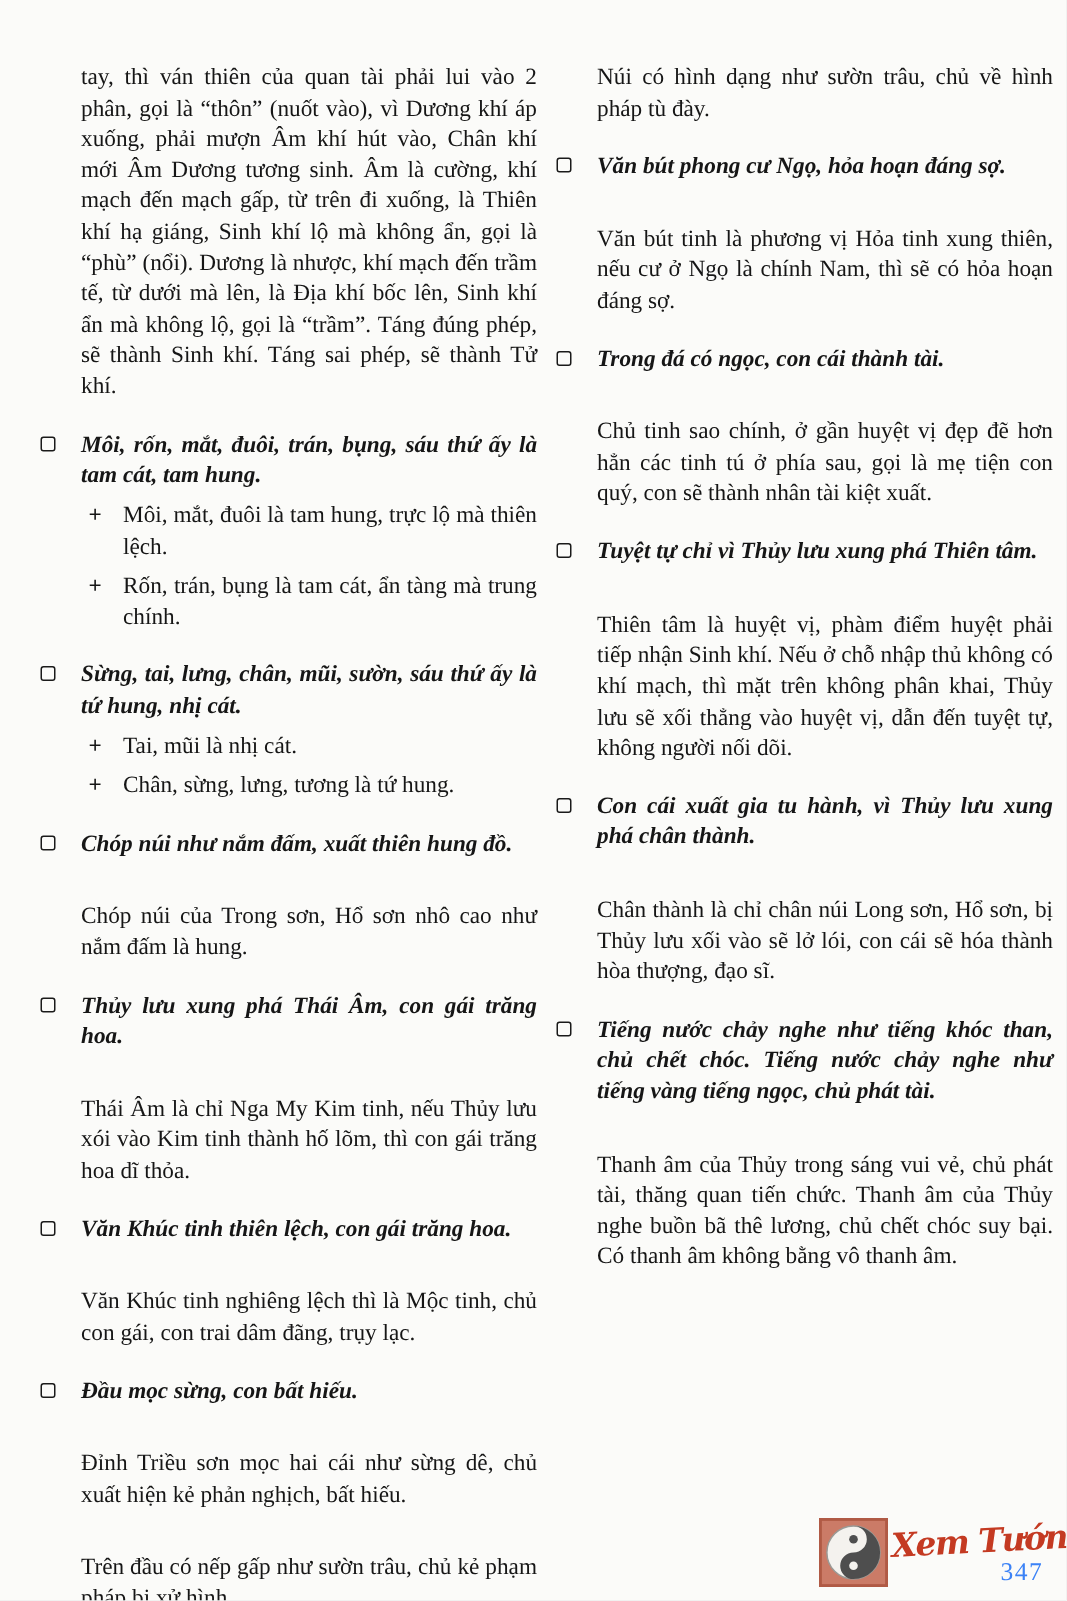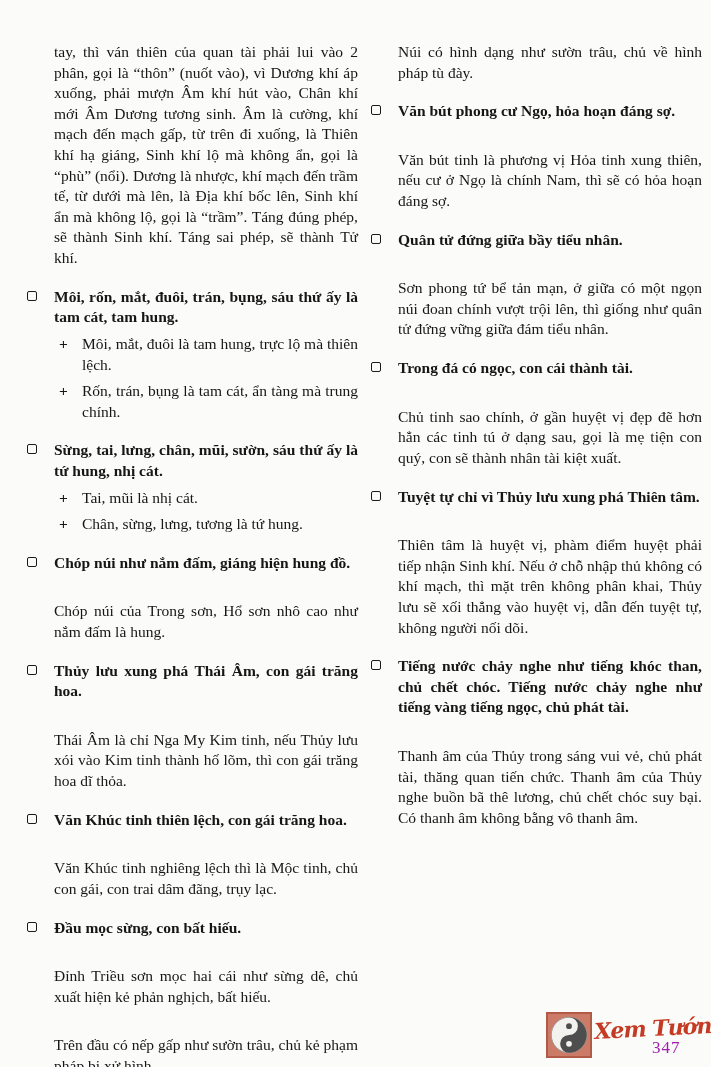--- a/index.html
+++ b/index.html
@@ -7,39 +7,39 @@
   .page {
     width:711px; height:1067px; margin:0 auto; position:relative; overflow:hidden;
     background:#fbfbf9;
     color:#161616;
     font-family:"Liberation Serif","DejaVu Serif",serif;
   }
   .columns { display:flex; gap:12px; padding:42px 10px 0 26px; }
   .col { width:332px; flex:0 0 332px; font-size:15.5px; line-height:1.33; text-align:justify; }
   .intro { padding-left:28px; margin-bottom:13px; }
   .entry { margin-bottom:12px; }
-  .hrow { position:relative; padding-left:28px; font-weight:600; margin-bottom:6px;margin-top:18px; }
+  .hrow { position:relative; padding-left:28px; font-style:italic; font-weight:600; margin-bottom:6px;margin-top:18px; }
   .sq {
     position:absolute; left:1px; top:4px; width:10px; height:10px;
     border:1.7px solid #1a1a1a; border-radius:2px; background:transparent;
   }
   .sub { position:relative; padding-left:56px; margin-bottom:6px; }
   .plus { position:absolute; left:33px; top:0; font-weight:600; }
   .pbody { padding-left:28px; margin-bottom:7px;margin-top:28px; }
   .watermark {
     position:absolute; left:546px; top:1012px; display:flex; align-items:flex-start; gap:3px;
   }
   .wm-icon { display:inline-block; width:46px; height:46px; }
   .wm-text {
     font-family:"DejaVu Serif",serif; font-style:italic; font-weight:bold;
     color:#c43a22; font-size:22px; letter-spacing:-1px; white-space:nowrap;
     transform:rotate(-3deg); transform-origin:left bottom; margin-top:6px;
   }
   .page-num {
-    position:absolute; left:652px; top:1038px; font-size:17px; color:#a21caf;
+    position:absolute; left:667px; top:1038px; font-size:17px; color:#3b82f6;
     letter-spacing:1px;
   }
 </style>
 </head>
 <body>
 
 <div class="page">
   <div class="columns">
 
     <div class="col">
@@ -71,21 +71,21 @@
         </div>
         <div class="sub">
           <span class="plus">+</span>
           <span>Chân, sừng, lưng, tương là tứ hung.</span>
         </div>
       </div>
 
       <div class="entry">
         <div class="hrow">
           <span class="sq"></span>
-          <span>Chóp núi như nắm đấm, giáng hiện hung đồ.</span>
+          <span>Chóp núi như nắm đấm, xuất thiên hung đồ.</span>
         </div>
         <p class="pbody">Chóp núi của Trong sơn, Hổ sơn nhô cao như nắm đấm là hung.</p>
       </div>
 
       <div class="entry">
         <div class="hrow">
           <span class="sq"></span>
           <span>Thủy lưu xung phá Thái Âm, con gái trăng hoa.</span>
         </div>
         <p class="pbody">Thái Âm là chỉ Nga My Kim tinh, nếu Thủy lưu xói vào Kim tinh thành hố lõm, thì con gái trăng hoa dĩ thỏa.</p>
@@ -113,45 +113,45 @@
       <p class="intro">Núi có hình dạng như sườn trâu, chủ về hình pháp tù đày.</p>
 
       <div class="entry">
         <div class="hrow">
           <span class="sq"></span>
           <span>Văn bút phong cư Ngọ, hỏa hoạn đáng sợ.</span>
         </div>
         <p class="pbody">Văn bút tinh là phương vị Hỏa tinh xung thiên, nếu cư ở Ngọ là chính Nam, thì sẽ có hỏa hoạn đáng sợ.</p>
       </div>
 
-      <div class="entry">
-        <div class="hrow">
-          <span class="sq"></span>
-          <span>Quân tử đứng giữa bầy tiểu nhân.</span>
-        </div>
-        <p class="pbody">Sơn phong tứ bể tản mạn, ở giữa có một ngọn núi đoan chính vượt trội lên, thì giống như quân tử đứng vững giữa đám tiểu nhân.</p>
-      </div>
 
 
       <div class="entry">
         <div class="hrow">
           <span class="sq"></span>
           <span>Trong đá có ngọc, con cái thành tài.</span>
         </div>
-        <p class="pbody">Chủ tinh sao chính, ở gần huyệt vị đẹp đẽ hơn hẳn các tinh tú ở dạng sau, gọi là mẹ tiện con quý, con sẽ thành nhân tài kiệt xuất.</p>
+        <p class="pbody">Chủ tinh sao chính, ở gần huyệt vị đẹp đẽ hơn hẳn các tinh tú ở phía sau, gọi là mẹ tiện con quý, con sẽ thành nhân tài kiệt xuất.</p>
       </div>
 
       <div class="entry">
         <div class="hrow">
           <span class="sq"></span>
           <span>Tuyệt tự chỉ vì Thủy lưu xung phá Thiên tâm.</span>
         </div>
         <p class="pbody">Thiên tâm là huyệt vị, phàm điểm huyệt phải tiếp nhận Sinh khí. Nếu ở chỗ nhập thủ không có khí mạch, thì mặt trên không phân khai, Thủy lưu sẽ xối thẳng vào huyệt vị, dẫn đến tuyệt tự, không người nối dõi.</p>
       </div>
 
+      <div class="entry">
+        <div class="hrow">
+          <span class="sq"></span>
+          <span>Con cái xuất gia tu hành, vì Thủy lưu xung phá chân thành.</span>
+        </div>
+        <p class="pbody">Chân thành là chỉ chân núi Long sơn, Hổ sơn, bị Thủy lưu xối vào sẽ lở lói, con cái sẽ hóa thành hòa thượng, đạo sĩ.</p>
+      </div>
 
       <div class="entry">
         <div class="hrow">
           <span class="sq"></span>
           <span>Tiếng nước chảy nghe như tiếng khóc than, chủ chết chóc. Tiếng nước chảy nghe như tiếng vàng tiếng ngọc, chủ phát tài.</span>
         </div>
         <p class="pbody">Thanh âm của Thủy trong sáng vui vẻ, chủ phát tài, thăng quan tiến chức. Thanh âm của Thủy nghe buồn bã thê lương, chủ chết chóc suy bại. Có thanh âm không bằng vô thanh âm.</p>
       </div>
     </div>
   </div>

